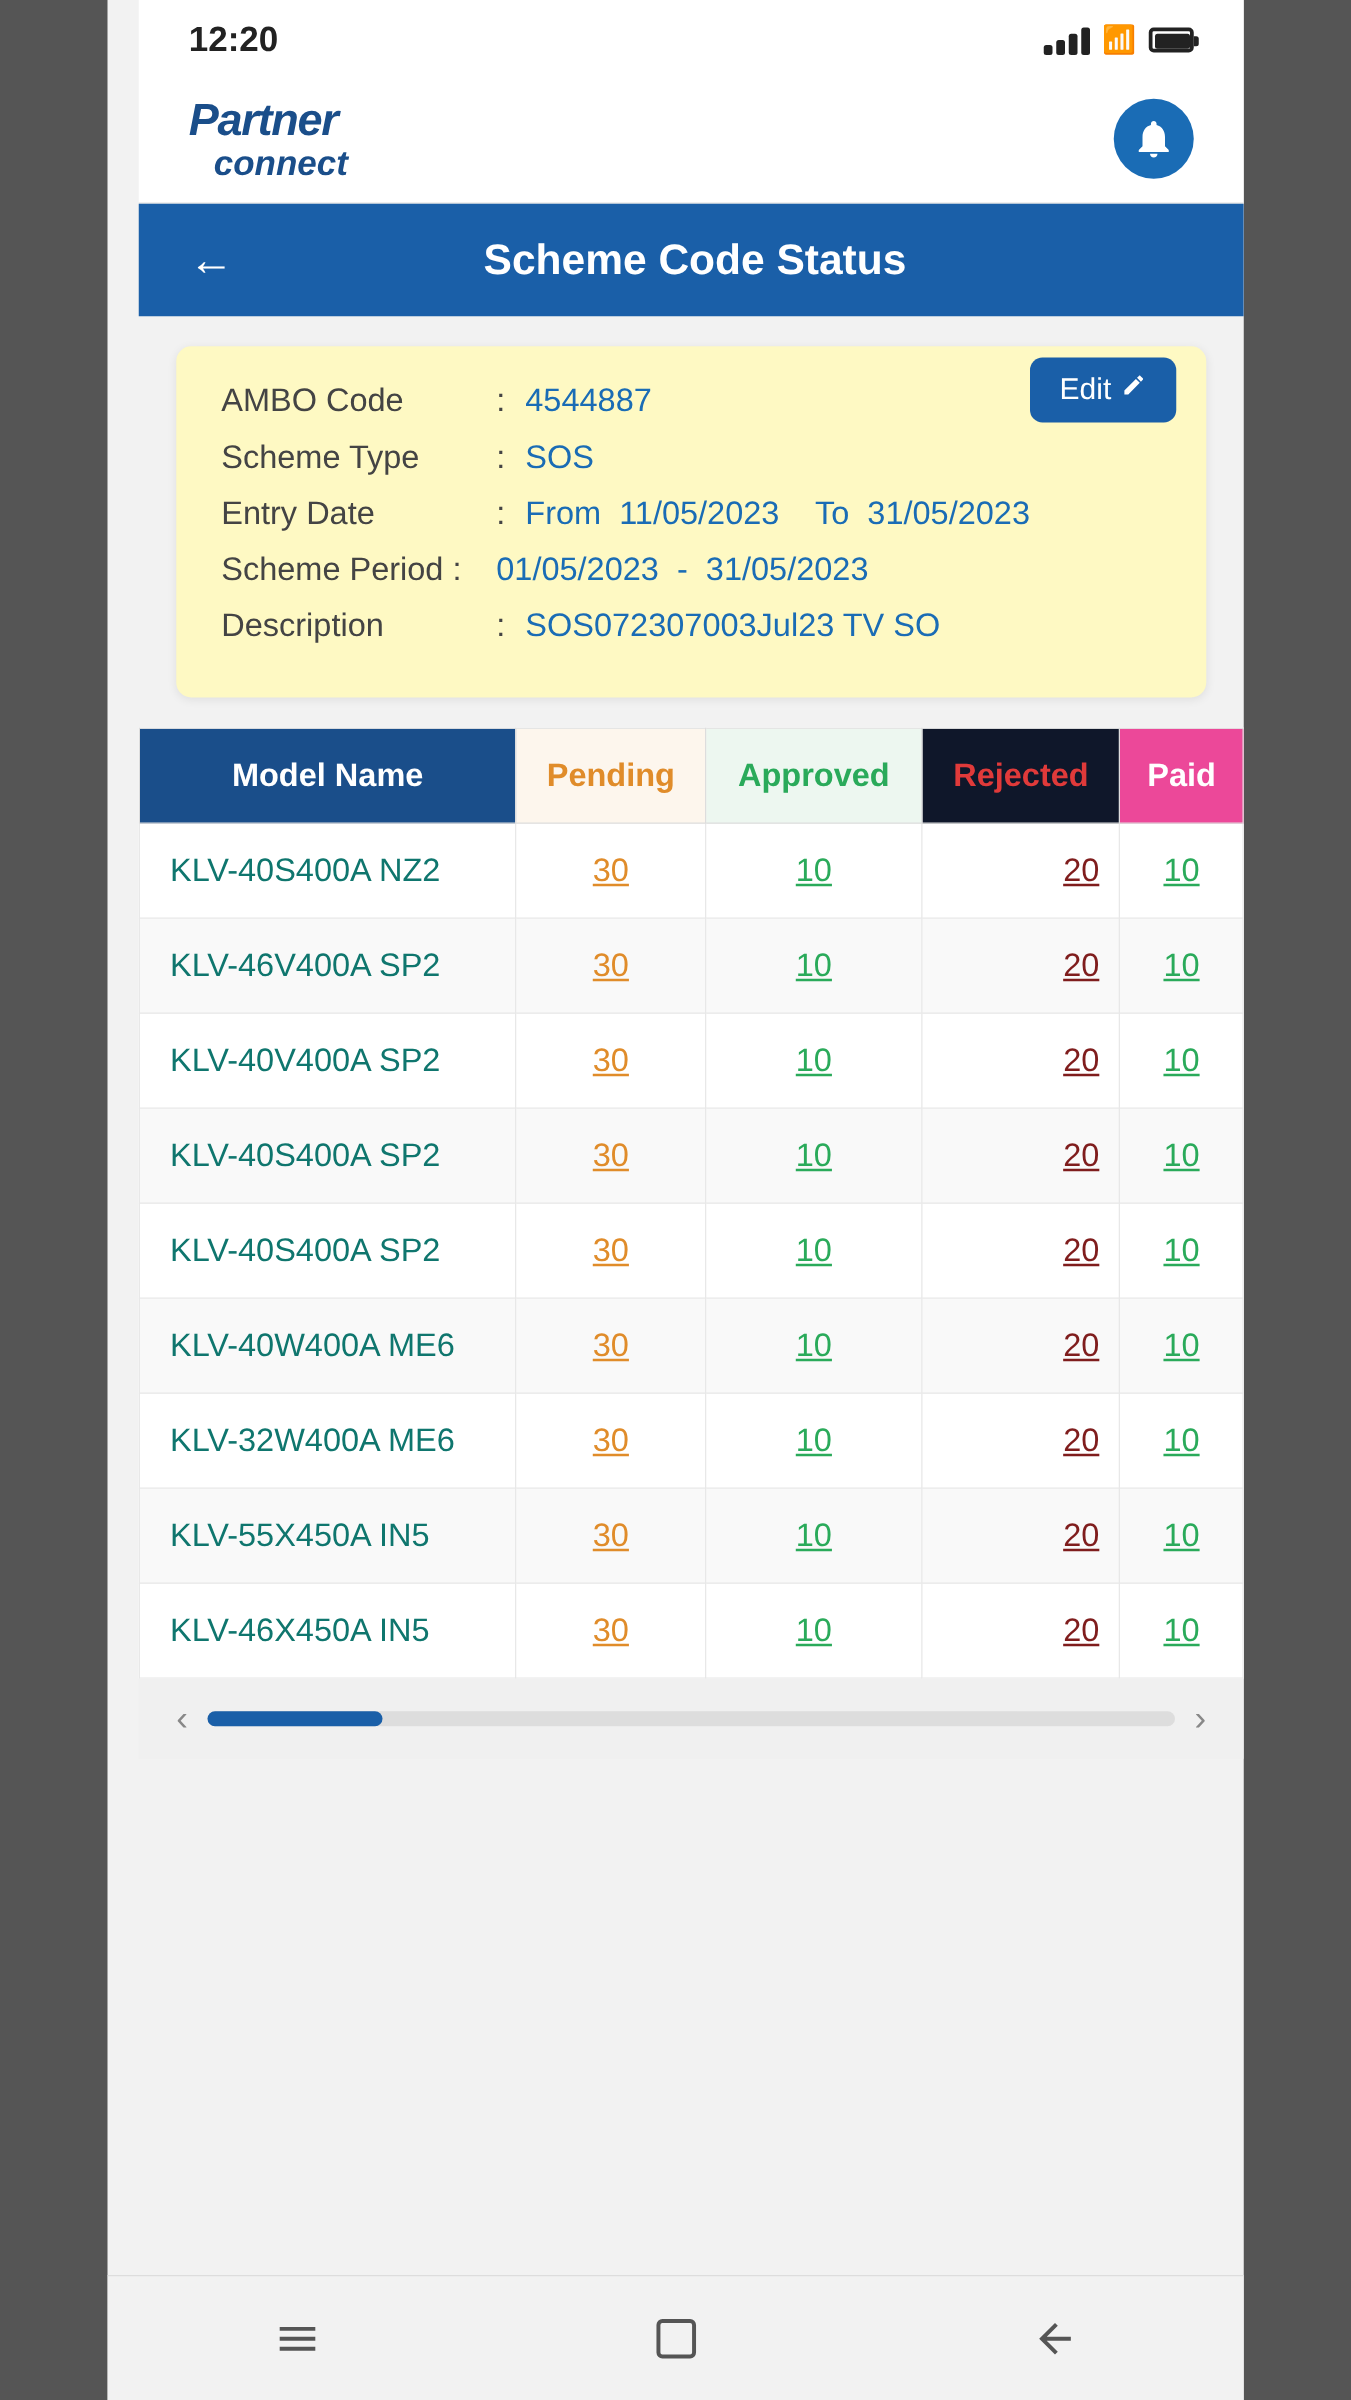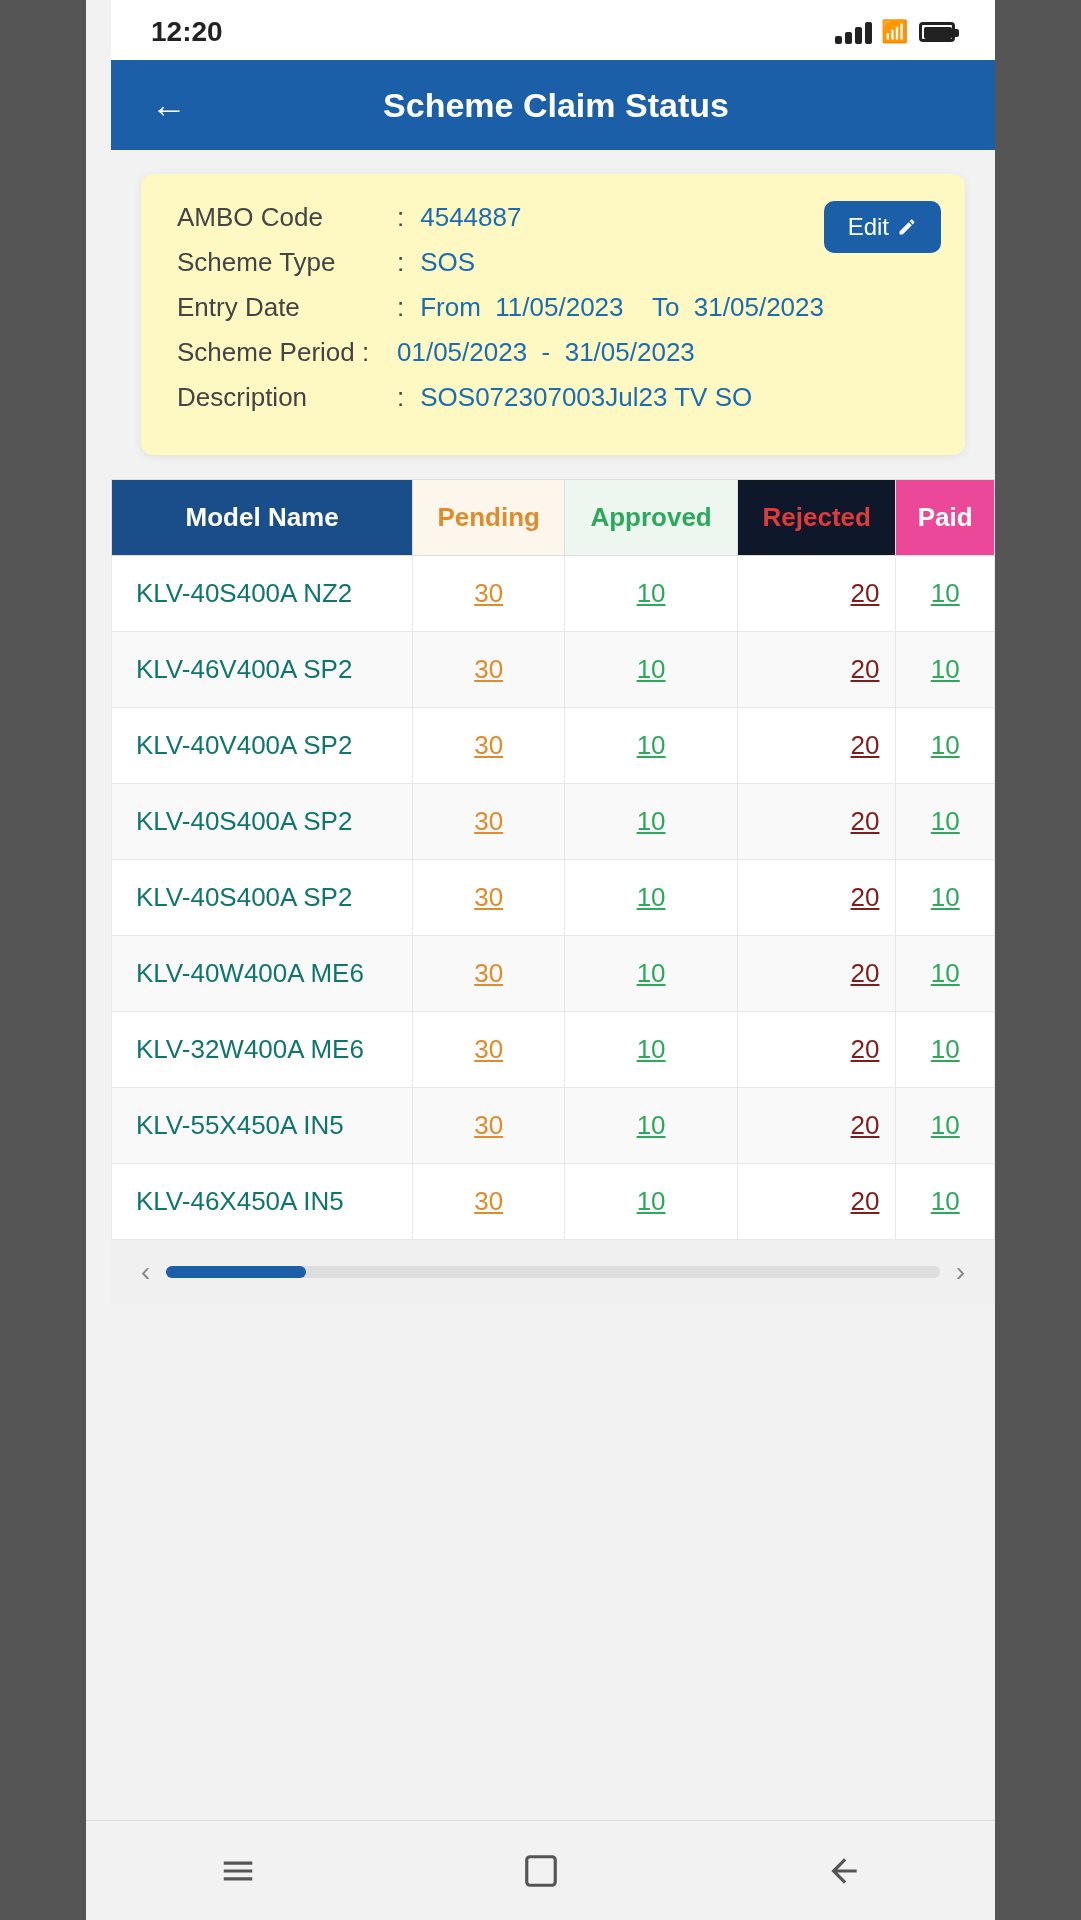--- a/index.html
+++ b/index.html
@@ -170,31 +170,31 @@
       color: #444;
       margin-right: 16px;
     }
     .info-value {
       color: #1a6cb5;
       font-weight: 500;
     }
     .info-value.date { color: #1a6cb5; }
     .edit-btn {
       position: absolute;
-      top: 27px;
+      top: 9px;
       right: 24px;
       background: #1a5fa8;
       color: white;
       border: none;
       border-radius: 10px;
       padding: 12px 24px;
       font-size: 24px;
       cursor: pointer;
       display: flex;
-      align-items: center;
+      align-items: flex-start;
       gap: 8px;
     }
     .edit-btn svg {
       width: 20px; height: 20px;
       fill: white;
     }
 
     
     .table-wrapper {
       margin: 0 0 0 0;
@@ -325,24 +325,35 @@
         <span></span>
           <span></span>
           <span></span>
           <span></span>
       </div>
       <span class="wifi-icon">📶</span>
       <div class="battery-icon"></div>
     </div>
   </div>
 
+  <div class="app-header">
+    <div class="logo-container">
+      <span class="logo-partner">Partner</span>
+      <span class="logo-connect">connect</span>
+    </div>
+    <div class="notification-btn">
+      <svg viewBox="0 0 24 24">
+        <path d="M12 22c1.1 0 2-.9 2-2h-4c0 1.1.9 2 2 2zm6-6v-5c0-3.07-1.64-5.64-4.5-6.32V4c0-.83-.67-1.5-1.5-1.5s-1.5.67-1.5 1.5v.68C7.63 5.36 6 7.92 6 11v5l-2 2v1h16v-1l-2-2z"></path>
+      </svg>
+    </div>
+  </div>
 
   <div class="title-bar">
     <span class="back-btn">←</span>
-    <span class="page-title">Scheme Claim Status</span>
+    <span class="page-title">Scheme Code Status</span>
   </div>
 
   <div class="info-card">
     <div class="info-row">
       <span class="info-label">AMBO Code</span>
       <span class="info-colon">:</span>
       <span class="info-value">4544887</span>
     </div>
     <div class="info-row">
       <span class="info-label">Scheme Type</span>

